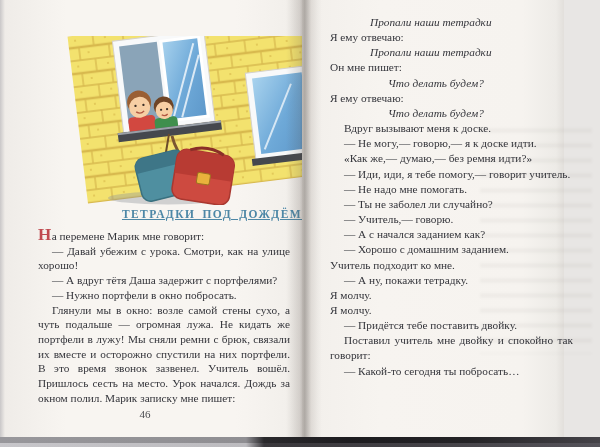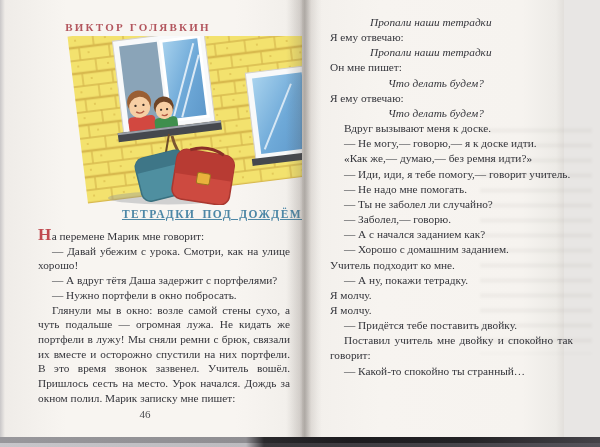--- a/index.html
+++ b/index.html
@@ -43,21 +43,20 @@
   .show-through{position:absolute;left:178px;top:128px;width:112px;height:226px;opacity:.55;
     background:repeating-linear-gradient(180deg,rgba(125,114,108,0.10) 0 5px,rgba(125,114,108,0) 5px 15px);
     filter:blur(1px);pointer-events:none;}
 </style>
 </head>
 <body>
 
 <div class="photo">
 
   <div class="page left-page">
-    <div class="author">ВИКТОР ГОЛЯВКИН</div>
 
     <svg class="illustration" viewBox="0 0 252 169" xmlns="http://www.w3.org/2000/svg">
       <defs>
         <pattern id="brick" width="30" height="26" patternUnits="userSpaceOnUse">
           <rect width="30" height="26" fill="#f3e26e"></rect>
           <path d="M0 0.6H30 M0 13H30 M0 25.4H30" stroke="#d8b94e" stroke-width="1.3"></path>
           <path d="M8 0V13 M23 13V26" stroke="#d8b94e" stroke-width="1.3"></path>
           <circle cx="17" cy="6" r="0.8" fill="#cfa93e"></circle>
           <circle cx="5" cy="19" r="0.8" fill="#cfa93e"></circle>
         </pattern>
@@ -145,29 +144,29 @@
         <p class="plain">Он мне пишет:</p>
         <p class="verse2">Что делать будем?</p>
         <p class="plain">Я ему отвечаю:</p>
         <p class="verse2">Что делать будем?</p>
         <p class="para">Вдруг вызывают меня к доске.</p>
         <p class="para">— Не могу,— говорю,— я к доске идти.</p>
         <p class="para">«Как же,— думаю,— без ремня идти?»</p>
         <p class="para">— Иди, иди, я тебе помогу,— говорит учитель.</p>
         <p class="para">— Не надо мне помогать.</p>
         <p class="para">— Ты не заболел ли случайно?</p>
-        <p class="para">— Заболел,— говорю.</p>
+        <p class="para">— Учитель,— говорю.</p>
         <p class="para">— А с начался заданием как?</p>
         <p class="para">— Хорошо с домашним заданием.</p>
         <p class="plain">Учитель подходит ко мне.</p>
         <p class="para">— А ну, покажи тетрадку.</p>
         <p class="plain">Я молчу.</p>
         <p class="plain">Я молчу.</p>
         <p class="para">— Придётся тебе поставить двойку.</p>
         <p class="para">Поставил учитель мне двойку и спокойно так говорит:</p>
-        <p class="para">— Какой-то спокойно ты странный…</p>
+        <p class="para">— Какой-то сегодня ты побросать…</p>
       </div>
   </div>
 
   <div class="spine-shadow"></div>
   <div class="bottom-edge-top"></div>
   <div class="bottom-edge-low"></div>
 </div>
 
 </body></html>

